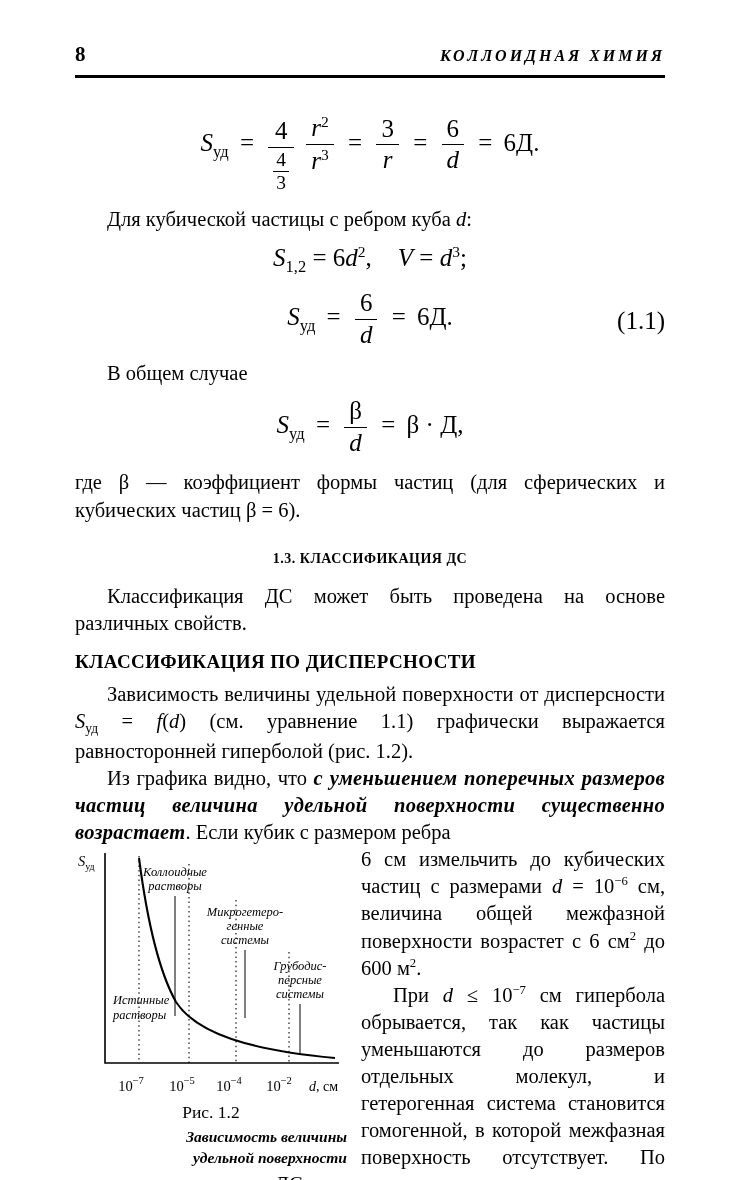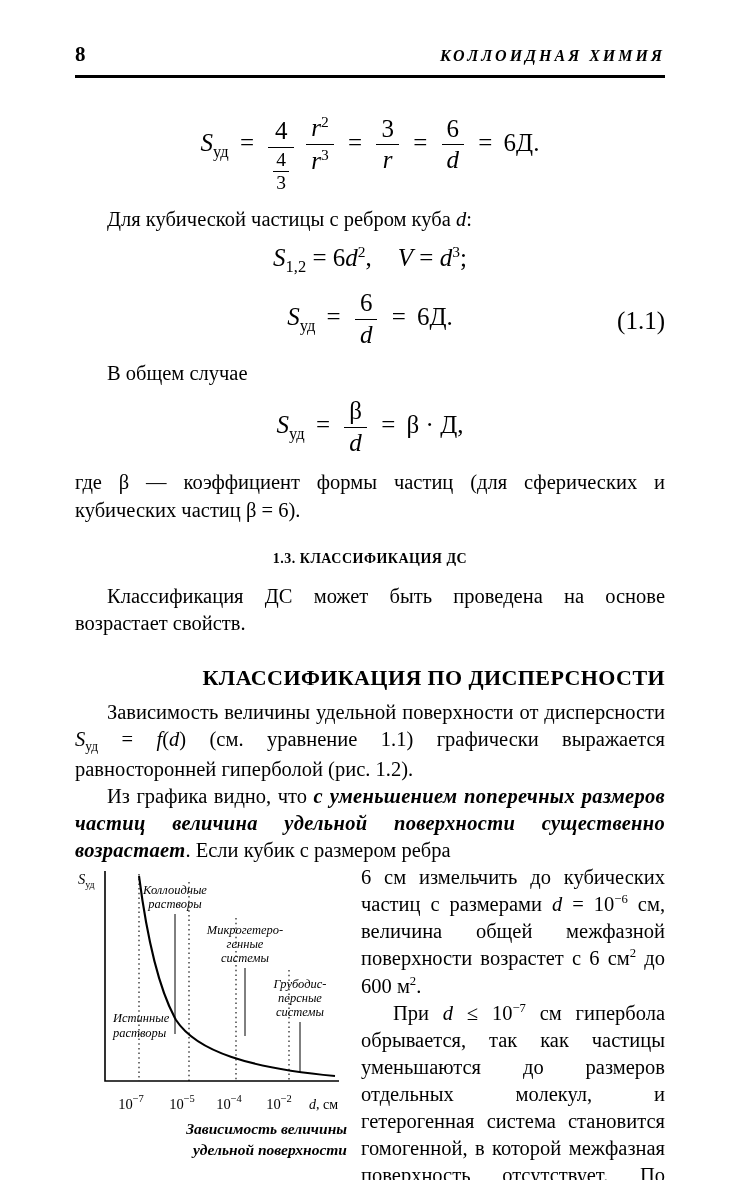--- a/index.html
+++ b/index.html
@@ -20,22 +20,22 @@
   .content p { margin:0; }
   .indent { text-indent:32px; }
   i { font-style:italic; }
   .emph { font-weight:bold; font-style:italic; letter-spacing:0.3px; }
   .txt-sup { font-size:0.62em; }
   .content sub { font-size:0.66em; }
 
   
   .h-section { text-align:center; font-weight:bold; font-size:14px;
     letter-spacing:0.5px; margin:26px 0 15px; text-indent:0; }
-  .h-sub { text-align:right; font-weight:bold; font-size:22px;
-    letter-spacing:0.4px; margin:26px 0 7px; text-indent:0; }
+  .h-sub { text-align:left; font-weight:bold; font-size:19px;
+    letter-spacing:0.4px; margin:12px 0 7px; text-indent:0; }
 
   
   .formula { text-align:center; font-size:25px; margin:8px 0; text-indent:0; }
   .formula-main { margin:28px 0 22px; }
   .frac { display:inline-flex; flex-direction:column; align-items:stretch;
     text-align:center; vertical-align:middle; margin:0 3px; line-height:1.15; }
   .fnum { border-bottom:1.7px solid #000; padding:0 5px 1px; display:block; }
   .fden { padding:1px 5px 0; display:block; }
   .frac-sm { font-size:0.78em; margin:0; }
   .frac-sm .fnum { border-bottom:1.4px solid #000; padding:0 3px 0; }
@@ -138,21 +138,21 @@
         <span class="fden"><i>d</i></span>
       </span>
       <span class="op">=</span>
       <span>β · Д,</span>
     </div>
 
     <p>где β — коэффициент формы частиц (для сферических и кубических частиц β = 6).</p>
 
     <h2 class="h-section">1.3. КЛАССИФИКАЦИЯ ДС</h2>
 
-    <p class="indent">Классификация ДС может быть проведена на основе возрастает свойств.</p>
+    <p class="indent">Классификация ДС может быть проведена на основе различных свойств.</p>
 
     <h3 class="h-sub">КЛАССИФИКАЦИЯ ПО ДИСПЕРСНОСТИ</h3>
 
     <p class="indent"><span>Зависимость величины удельной поверхности от дисперсности </span><i>S</i><sub>уд</sub><span> = </span><i>f</i><span>(</span><i>d</i><span>) (см. уравнение 1.1) графически выражается равносторонней гиперболой (рис. 1.2).</span></p>
 
     <div class="section-wrap">
 
       <p class="indent"><span>Из графика видно, что </span><span class="emph">с уменьшением поперечных размеров частиц величина удельной поверхности существенно возрастает</span><span>. Если кубик с размером ребра</span></p>
 
       <figure class="fig">
@@ -184,20 +184,21 @@
           <text class="lab" x="38" y="154">Истинные</text>
           <text class="lab" x="38" y="169">растворы</text>
 
           <text class="tick" x="56" y="241" text-anchor="middle"><tspan>10</tspan><tspan class="texp" dy="-7">−7</tspan></text>
           <text class="tick" x="107" y="241" text-anchor="middle"><tspan>10</tspan><tspan class="texp" dy="-7">−5</tspan></text>
           <text class="tick" x="154" y="241" text-anchor="middle"><tspan>10</tspan><tspan class="texp" dy="-7">−4</tspan></text>
           <text class="tick" x="204" y="241" text-anchor="middle"><tspan>10</tspan><tspan class="texp" dy="-7">−2</tspan></text>
           <text class="xunit" x="234" y="241"><tspan class="it">d</tspan><tspan>, см</tspan></text>
         </svg>
         <figcaption>
+          <div class="fig-num">Рис. 1.2</div>
           <div class="fig-cap">
             <div>Зависимость величины</div>
             <div>удельной поверхности</div>
           </div>
         </figcaption>
       </figure>
 
       <p><span>6 см измельчить до кубических частиц с размерами </span><i>d</i><span> = 10</span><sup class="txt-sup">−6</sup><span> см, величина общей межфазной поверхности возрастет с 6 см</span><sup class="txt-sup">2</sup><span> до 600 м</span><sup class="txt-sup">2</sup><span>.</span></p>
 
       <p class="indent"><span>При </span><i>d</i><span> ≤ 10</span><sup class="txt-sup">−7</sup><span> см гипербола обрывается, так как частицы уменьшаются до размеров отдельных молекул, и гетерогенная система становится гомогенной, в которой межфазная поверхность отсутствует. По степени дисперсности ДС делятся на:</span></p>

